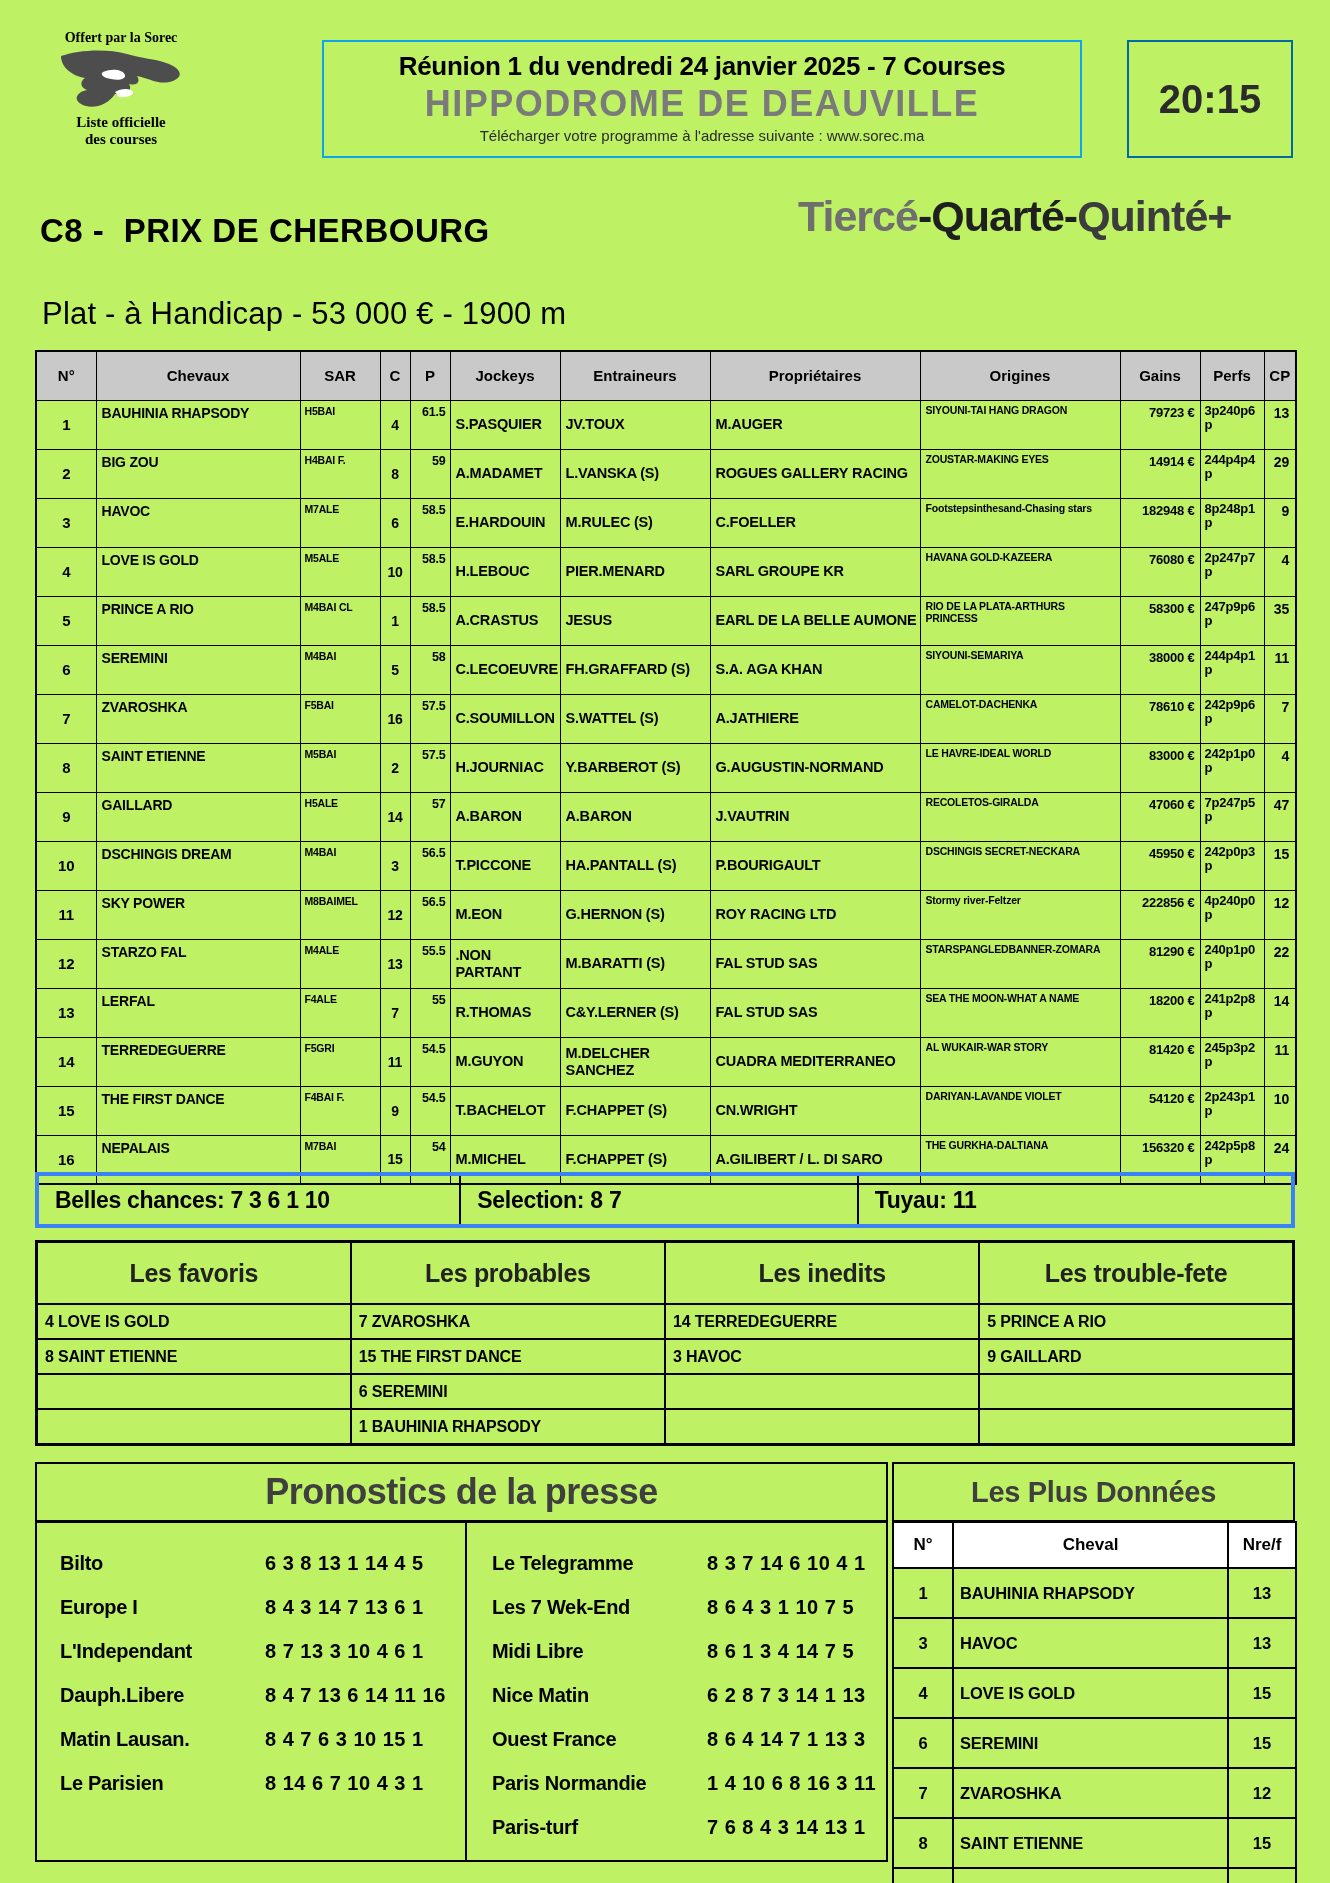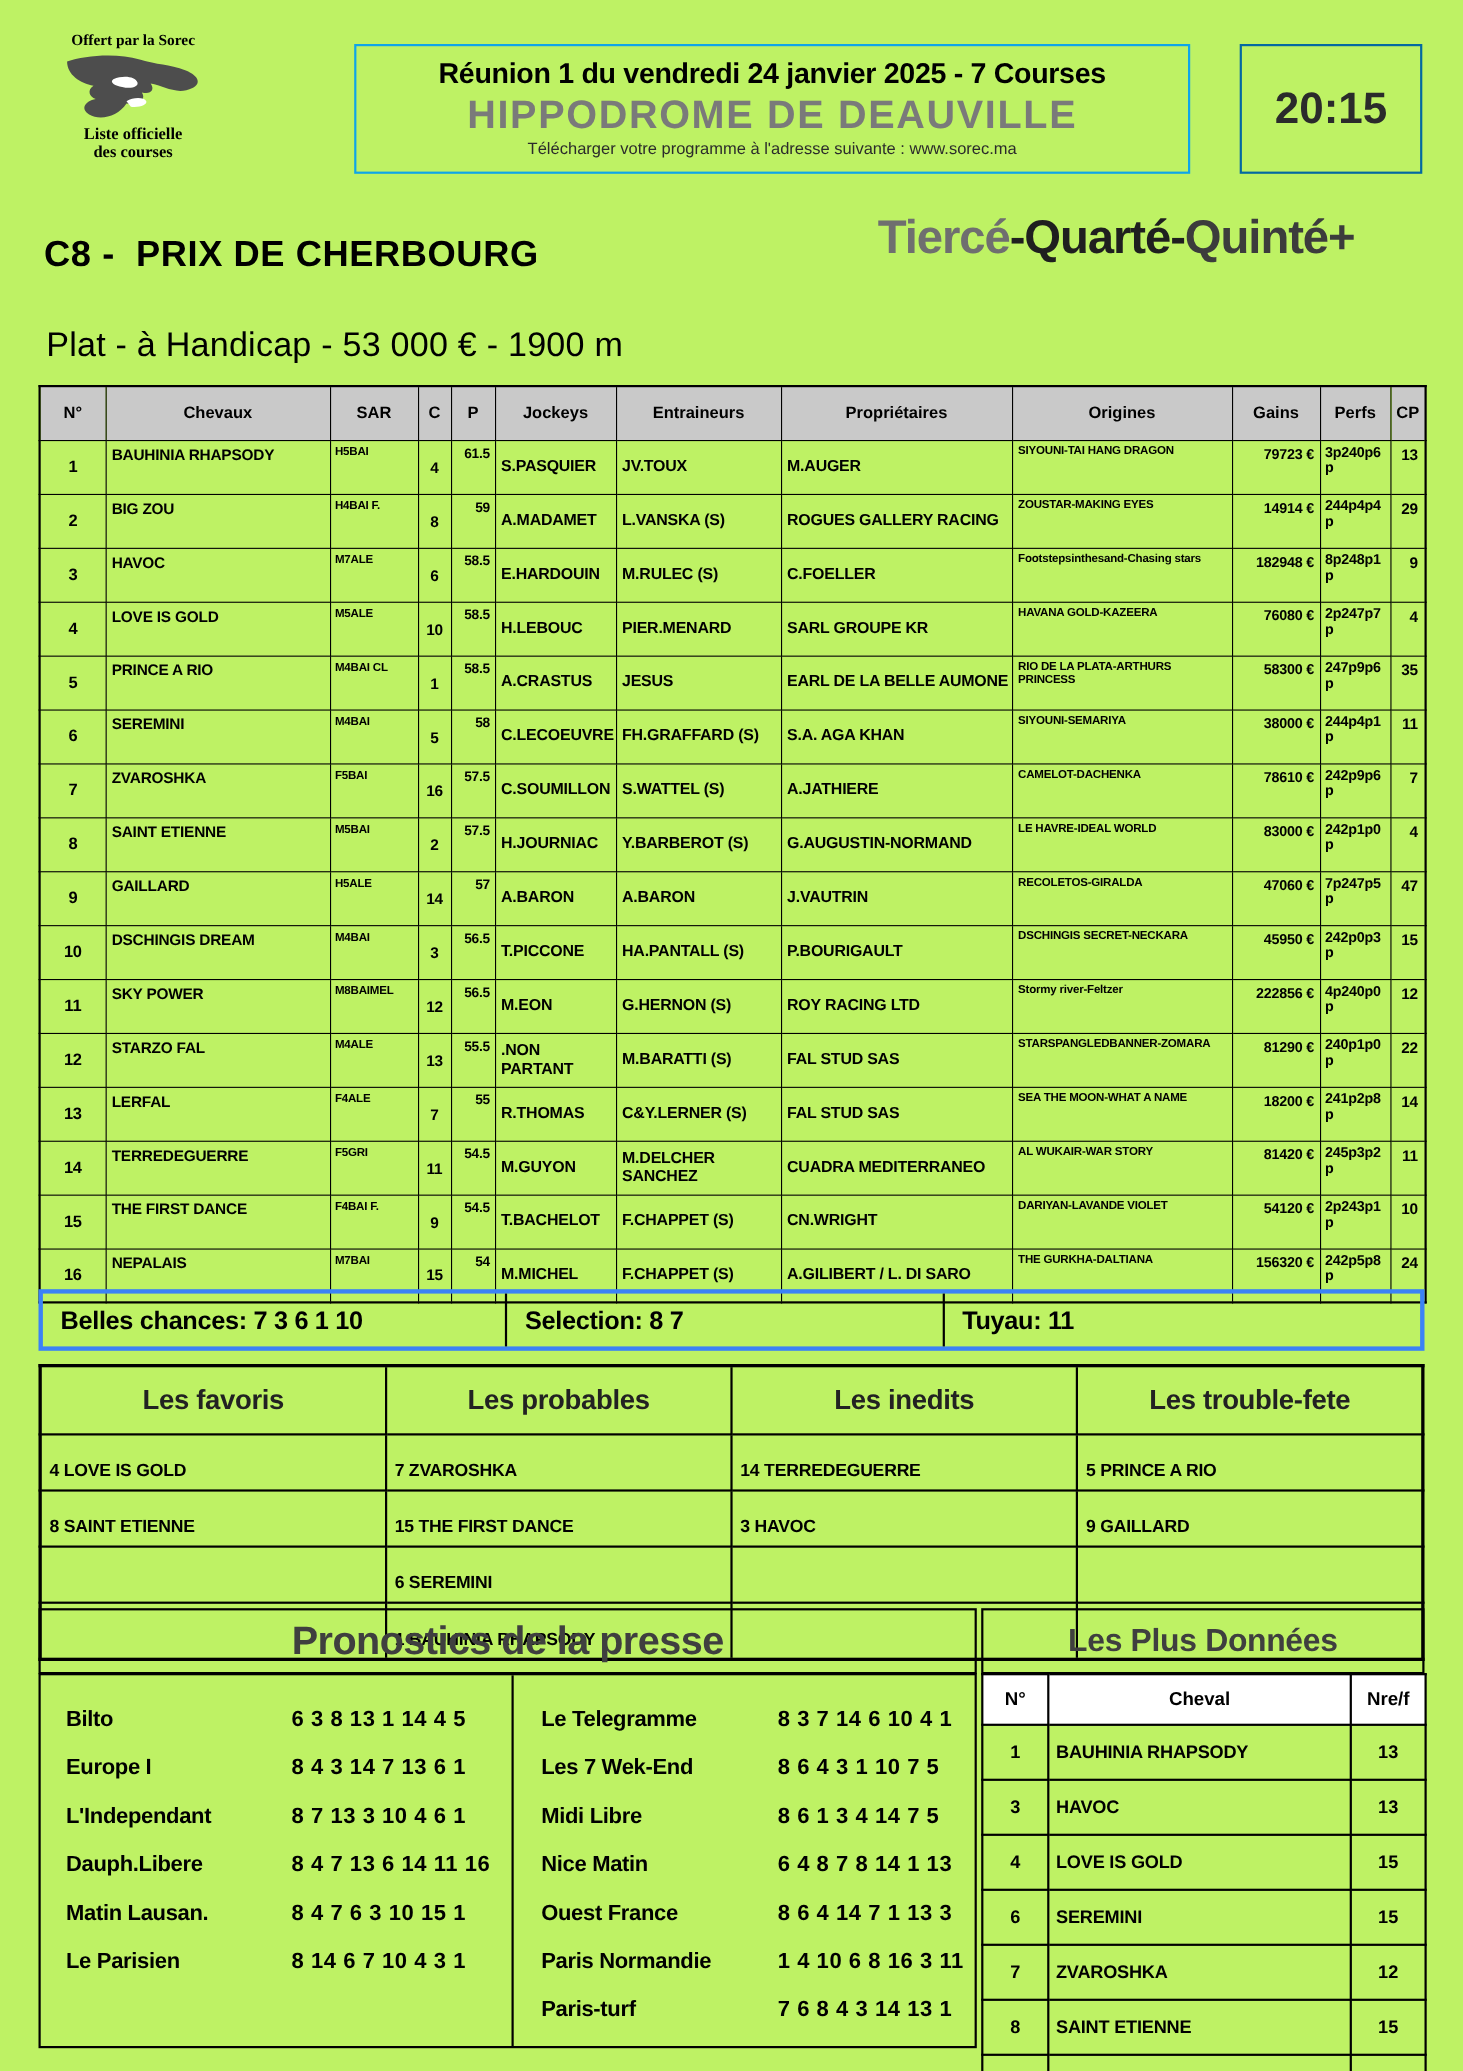--- a/index.html
+++ b/index.html
@@ -59,21 +59,21 @@
               letter-spacing:-0.3px;padding-left:16px;box-sizing:border-box;}
   .picks-1{width:425px;border-right:2px solid #000;}
   .picks-2{width:400px;border-right:2px solid #000;}
   .picks-3{width:435px;}
 
   
   .analysis{position:absolute;left:35px;top:1240px;width:1260px;border:3px solid #000;table-layout:fixed;}
   .analysis td{border:2px solid #000;}
   .analysis .ana-head{height:58px;text-align:center;font-size:25px;font-weight:bold;color:#222;
                       letter-spacing:-0.3px;}
-  .analysis .ana-item{height:33px;font-size:16px;font-weight:bold;padding:16px 0 0 7px;
+  .analysis .ana-item{height:33px;font-size:16px;font-weight:bold;padding:0 0 0 7px;
                       letter-spacing:-0.2px;vertical-align:middle;}
 
   
   .press-title-box{position:absolute;left:35px;top:1462px;width:853px;height:60px;border:2px solid #000;
                    box-sizing:border-box;display:flex;align-items:center;justify-content:center;
                    font-size:36px;font-weight:bold;color:#3f3f3f;letter-spacing:-0.5px;}
   .press-body{position:absolute;left:35px;top:1521px;width:853px;height:341px;border:2px solid #000;
               box-sizing:border-box;display:flex;}
   .press-col{box-sizing:border-box;padding-top:18px;}
   .press-col-left{width:430px;border-right:2px solid #000;}
@@ -466,21 +466,21 @@
         <div class="press-row">
           <span class="press-name">Les 7 Wek-End</span>
           <span class="press-nums">8 6 4 3 1 10 7 5</span>
         </div>
         <div class="press-row">
           <span class="press-name">Midi Libre</span>
           <span class="press-nums">8 6 1 3 4 14 7 5</span>
         </div>
         <div class="press-row">
           <span class="press-name">Nice Matin</span>
-          <span class="press-nums">6 4 8 7 8 14 1 13</span>
+          <span class="press-nums">6 2 8 7 3 14 1 13</span>
         </div>
         <div class="press-row">
           <span class="press-name">Ouest France</span>
           <span class="press-nums">8 6 4 14 7 1 13 3</span>
         </div>
         <div class="press-row">
           <span class="press-name">Paris Normandie</span>
           <span class="press-nums">1 4 10 6 8 16 3 11</span>
         </div>
         <div class="press-row">

